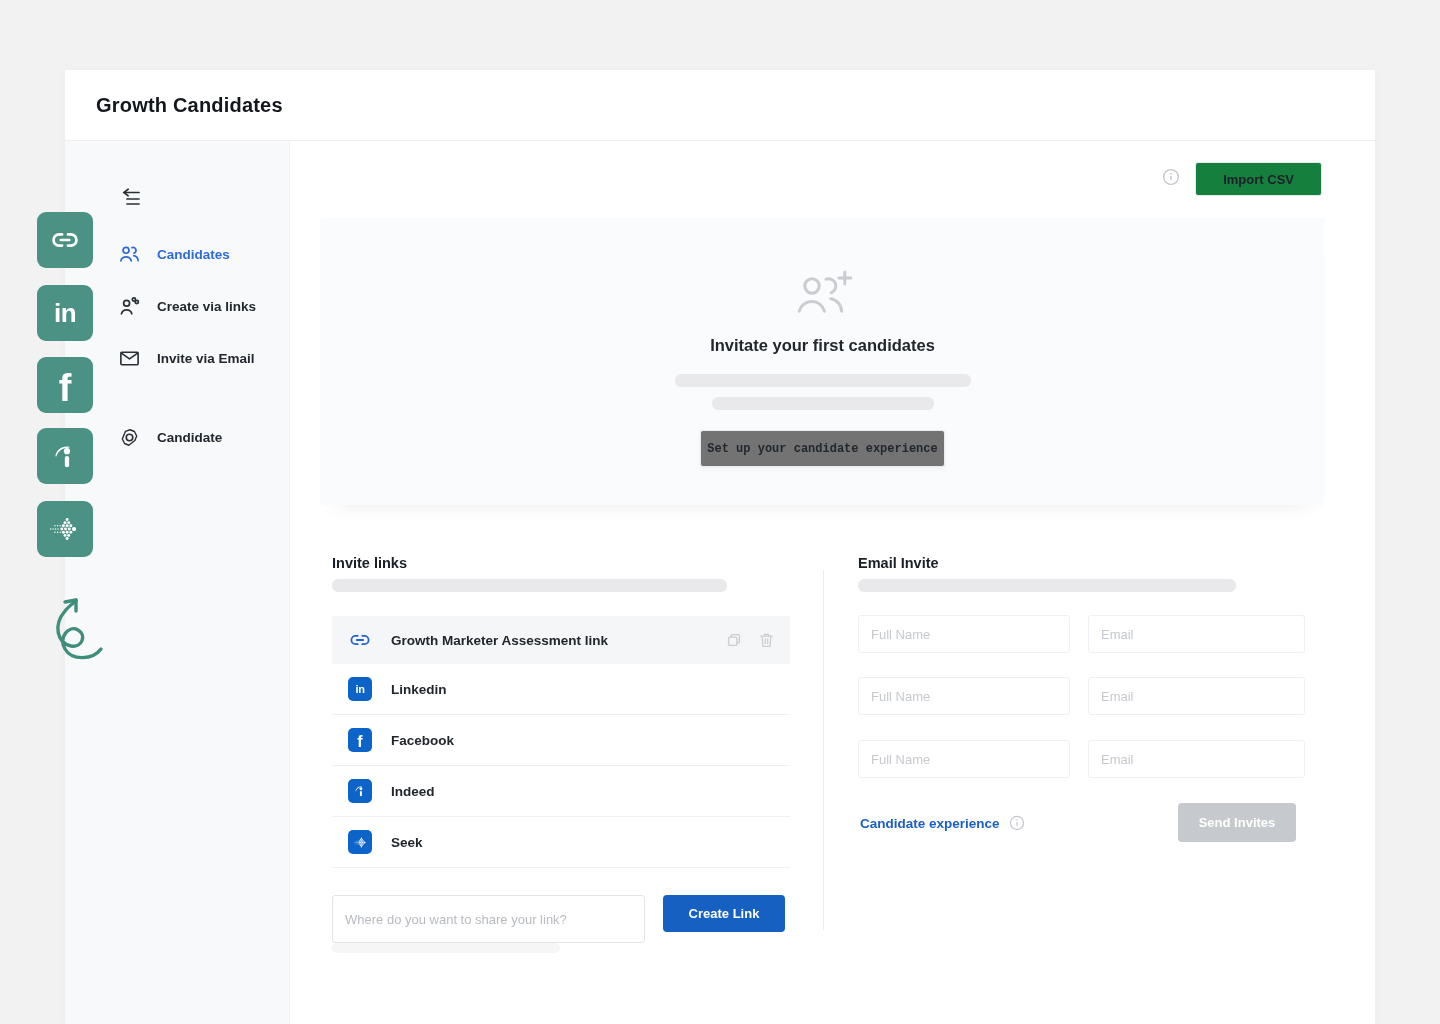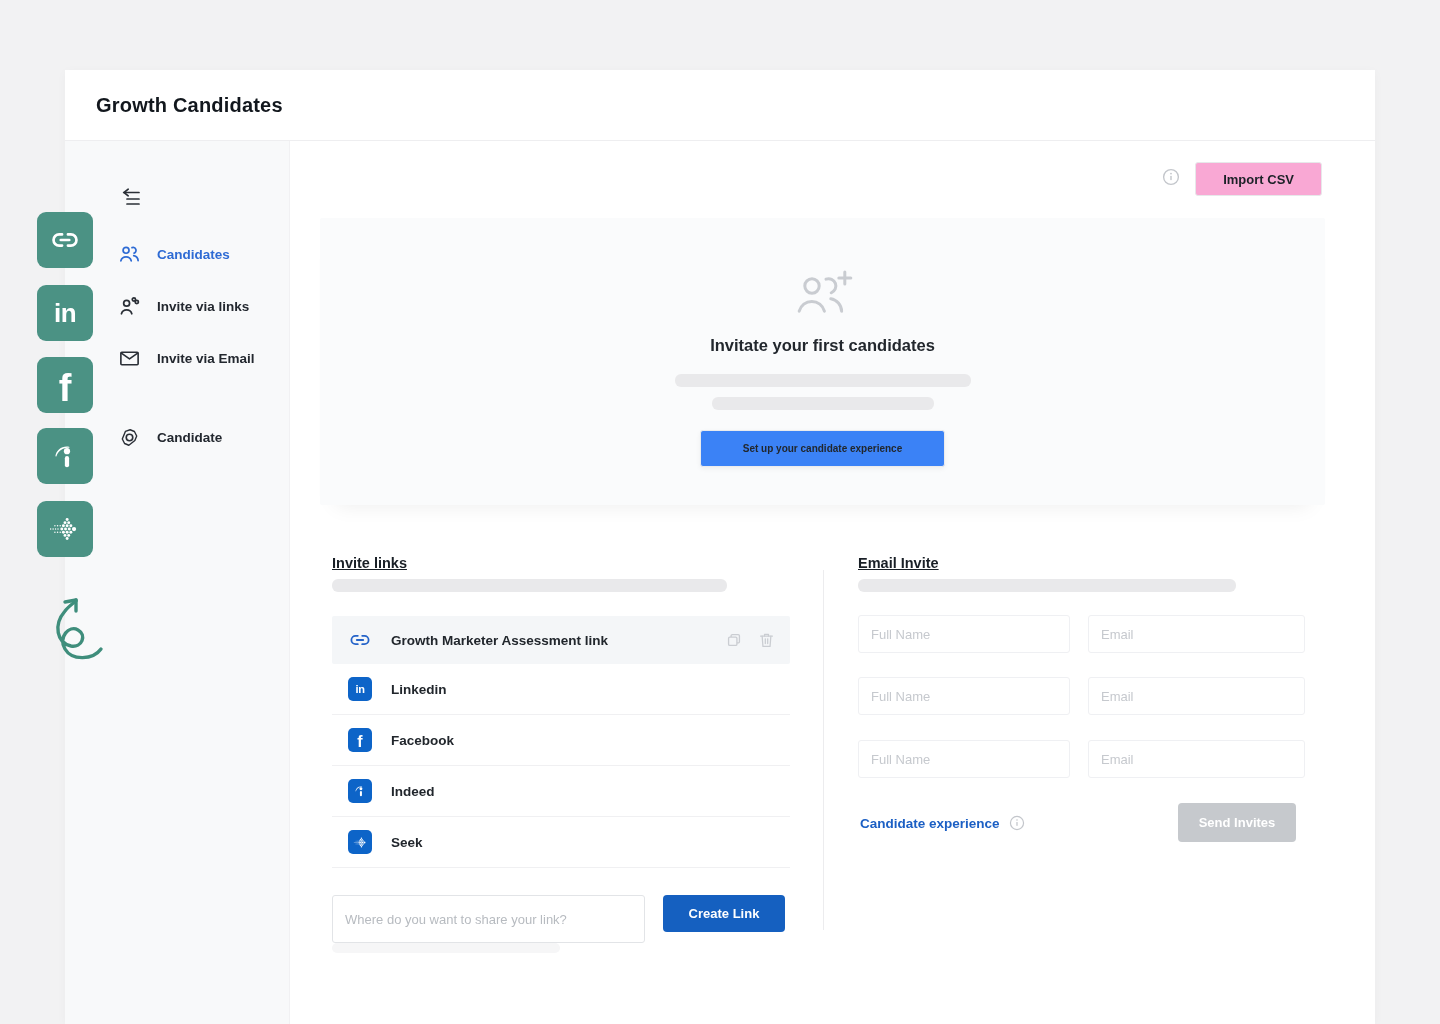--- a/index.html
+++ b/index.html
@@ -38,40 +38,40 @@
     position:absolute;left:0;width:100%;height:34px;
     display:flex;align-items:center;gap:16px;padding-left:53px;cursor:pointer;
   }
   .nav-item .label{font-size:13.5px;font-weight:700;color:#23282f;}
   .nav-item.active .label{color:var(--nav-blue);}
   .nav-icon{width:23px;height:23px;flex:0 0 auto;display:flex;align-items:center;justify-content:center;}
   
   .main{position:absolute;left:225px;top:71px;right:0;bottom:0;background:#fff;}
   .toolbar{position:absolute;top:21px;right:53px;display:flex;align-items:center;gap:15px;}
   .btn-outline{
-    height:34px;padding:0 27px;background:#f9a8d4;border:1px solid #e7e8ea;border-radius:3px;
+    height:34px;padding:0 27px;background:#15803d;border:1px solid #e7e8ea;border-radius:3px;
     font-family:inherit;font-size:13px;font-weight:700;color:#1c2127;cursor:pointer;
   }
   .empty-panel{
     position:absolute;left:30px;top:77px;width:1005px;height:287px;
     background:#fafbfc;border-radius:2px;
     box-shadow:0 16px 20px -16px rgba(0,0,0,.08);
     display:flex;flex-direction:column;align-items:center;
   }
   .empty-title{margin-top:118px;font-size:16.5px;font-weight:800;color:#22272d;position:absolute;top:0;}
   .skeleton{background:var(--skeleton);border-radius:6px;}
   .empty-bar-1{position:absolute;top:156px;width:296px;height:13px;}
   .empty-bar-2{position:absolute;top:179px;width:222px;height:13px;}
   .empty-icon{position:absolute;top:48px;}
   .btn-setup{
-    position:absolute;top:212px;width:245px;height:37px;background:#3b82f6;
+    position:absolute;top:212px;width:245px;height:37px;background:#737373;
     border:1px solid #ebebed;border-radius:3px;box-shadow:0 2px 5px rgba(0,0,0,.05);
-    font-family:Liberation Sans, sans-serif;font-size:10px;font-weight:700;color:#22272d;cursor:pointer;
-  }
-  .section-heading{font-size:14.5px;font-weight:800;color:#191f26;position:absolute;text-decoration:underline;}
+    font-family:Liberation Mono, monospace;font-size:12px;font-weight:700;color:#22272d;cursor:pointer;
+  }
+  .section-heading{font-size:14.5px;font-weight:800;color:#191f26;position:absolute;}
   
   .il-heading{left:42px;top:414px;}
   .il-skel{position:absolute;left:42px;top:438px;width:395px;height:13px;}
   .link-list{position:absolute;left:42px;top:475px;width:458px;}
   .link-row{
     height:51px;display:flex;align-items:center;gap:19px;padding:0 14px 0 16px;
     border-bottom:1px solid #f0f0f2;cursor:pointer;
   }
   .link-row.selected{background:#f4f6f8;border-radius:2px;height:48px;border-bottom:none;}
   .link-row .row-label{font-size:13.5px;font-weight:700;color:#21262c;}
@@ -213,21 +213,21 @@
 
     <div class="nav-item" style="top:148px">
       <span class="nav-icon">
         <svg width="23" height="23" viewBox="0 0 24 24" fill="none" stroke="#2a2f36" stroke-width="1.8" stroke-linecap="round">
           <circle cx="9" cy="8.6" r="3.1"></circle>
           <path d="M3.6 19.6 a5.6 5.6 0 0 1 10.8 0"></path>
           <circle cx="16.6" cy="4.6" r="1.7"></circle>
           <circle cx="19.6" cy="7.2" r="1.7"></circle>
         </svg>
       </span>
-      <span class="label">Invite via links</span>
+      <span class="label">Create via links</span>
     </div>
 
     <div class="nav-item" style="top:200px">
       <span class="nav-icon">
         <svg width="23" height="23" viewBox="0 0 24 24" fill="none" stroke="#2a2f36" stroke-width="1.7" stroke-linecap="round" stroke-linejoin="round">
           <rect x="3" y="5.5" width="18" height="13" rx="1"></rect>
           <path d="M3.5 6.3 L12 12.4 L20.5 6.3"></path>
         </svg>
       </span>
       <span class="label">Invite via Email</span>

